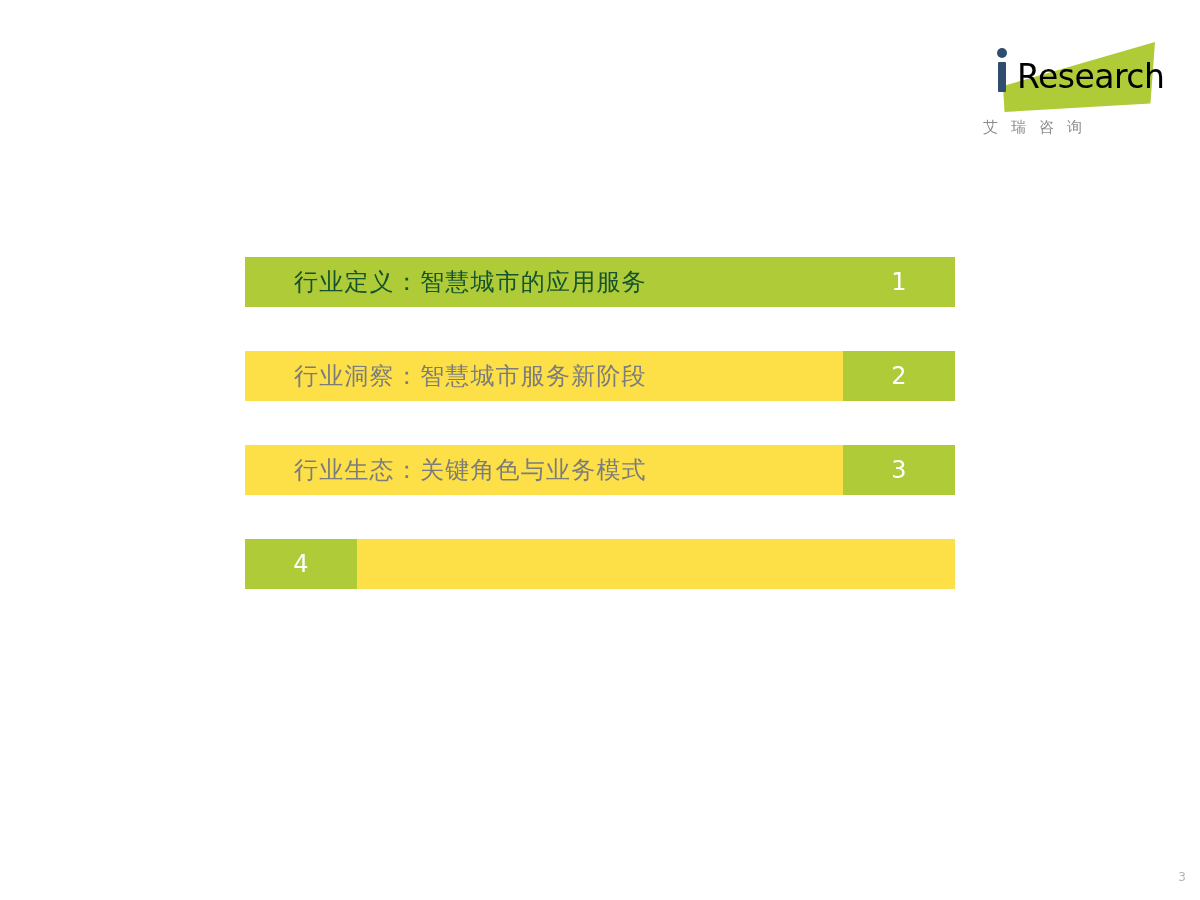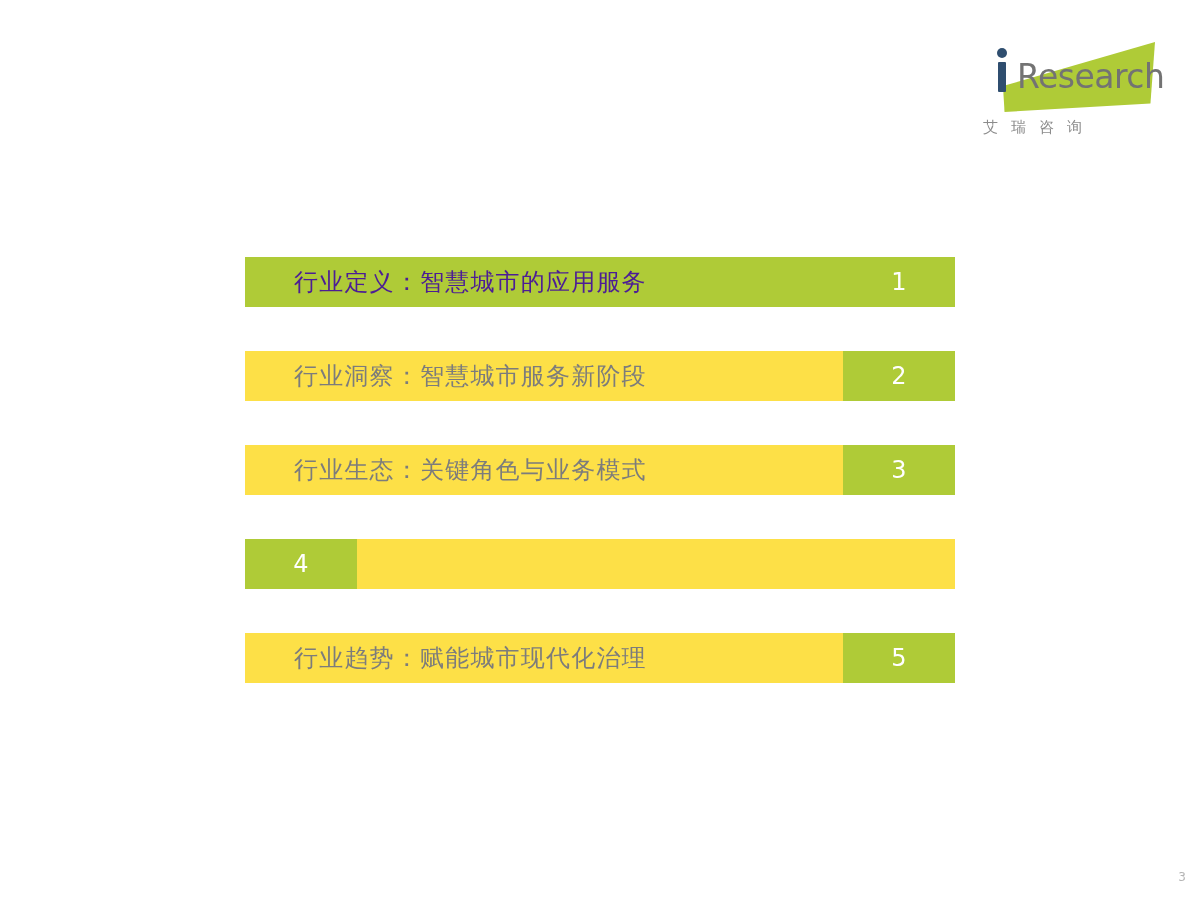--- a/index.html
+++ b/index.html
@@ -41,21 +41,21 @@
     clip-path: polygon(0% 63%, 100% 0%, 97% 88%, 1% 100%);
   }
   .logo-word {
     position: absolute;
     left: 42px;
     top: 48px;
     font-family: "DejaVu Sans", "Liberation Sans", sans-serif;
     font-size: 33px;
     font-weight: 400;
     letter-spacing: -0.5px;
-    color: #737373;
+    color: #000000;
     line-height: 1;
   }
   .logo-i-stem {
     position: absolute;
     left: 23px;
     top: 50px;
     width: 8px;
     height: 30px;
     background: #2F4E6F;
     border-radius: 1px;
@@ -104,21 +104,21 @@
     display: flex;
     align-items: center;
     padding-left: 49px;
     font-size: 24px;
     letter-spacing: 1.2px;
     color: #7C7C7C;
     font-family: "DejaVu Sans", "Liberation Sans", sans-serif;
     white-space: nowrap;
   }
   .toc-row.active .toc-label {
-    color: #4c1d95;
+    color: #14532d;
   }
   .toc-num {
     flex: 0 0 112px;
     width: 112px;
     background: #AFCB37;
     color: #ffffff;
     display: flex;
     align-items: center;
     justify-content: center;
     font-size: 24px;
@@ -165,20 +165,16 @@
 
   <div class="toc-row">
     <div class="toc-label">行业生态：关键角色与业务模式</div>
     <div class="toc-num">3</div>
   </div>
 
   <div class="toc-row">
     <div class="toc-num">4</div>
   </div>
 
-  <div class="toc-row">
-    <div class="toc-label">行业趋势：赋能城市现代化治理</div>
-    <div class="toc-num">5</div>
-  </div>
 
 </div>
 
 <div class="page-number">3</div>
 
 </body></html>

